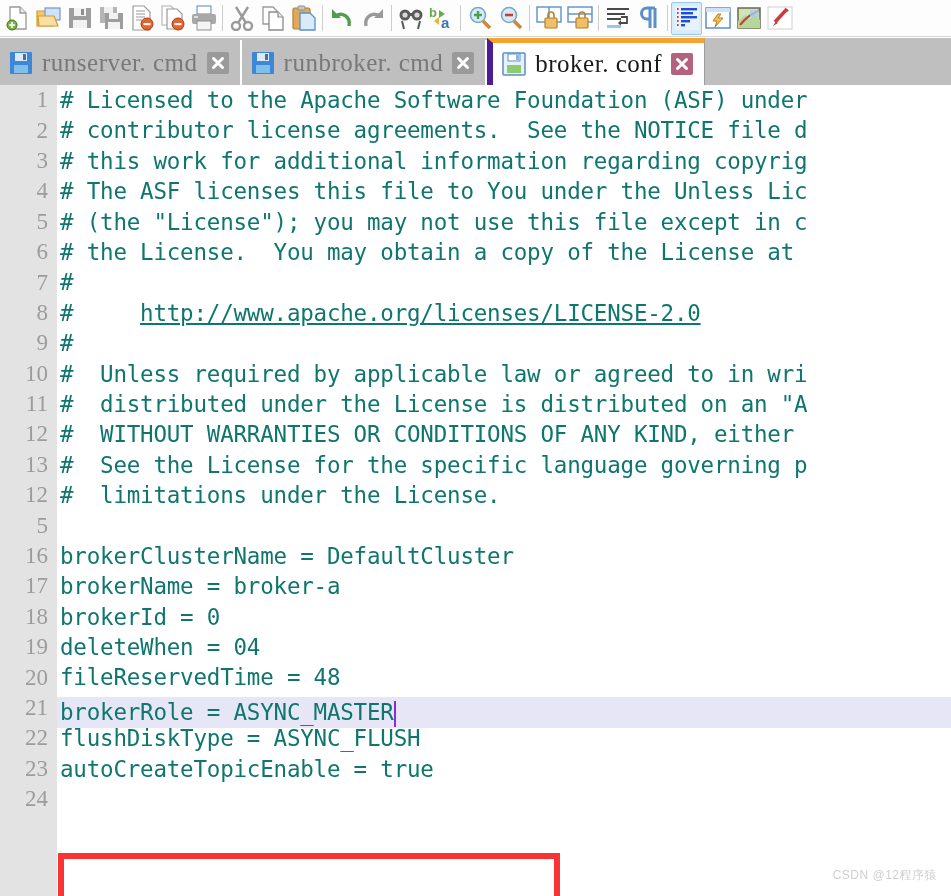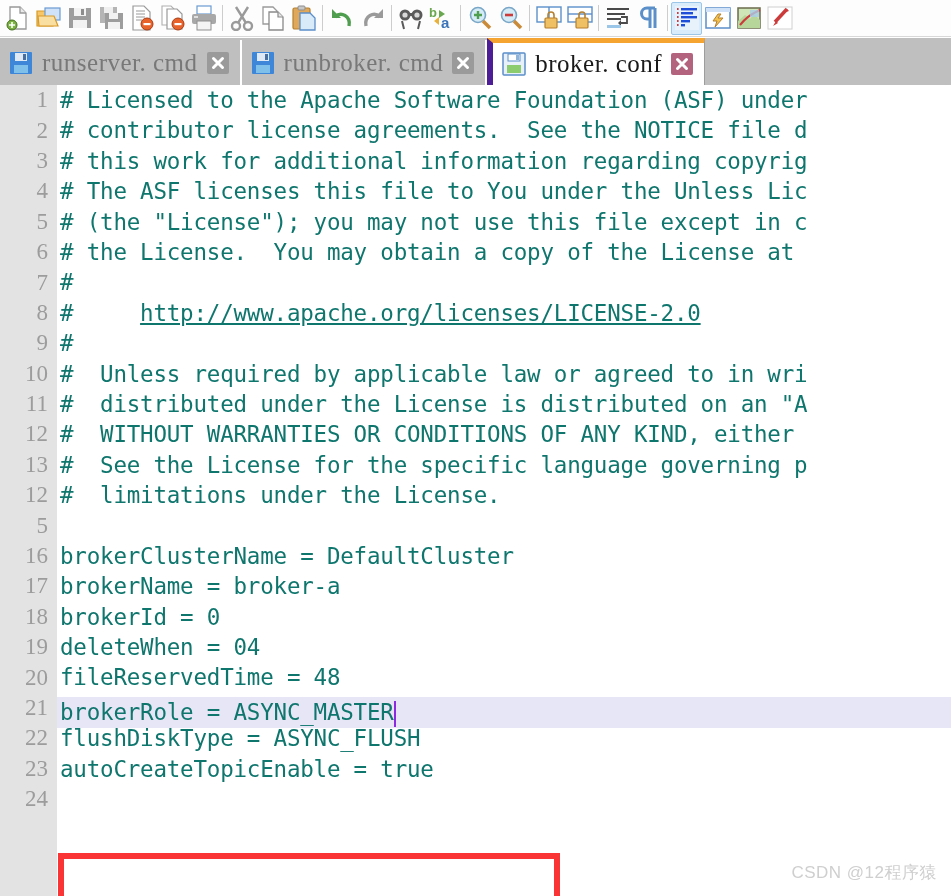--- a/index.html
+++ b/index.html
@@ -189,21 +189,21 @@
     z-index: 5;
     pointer-events: none;
   }
 
   
   .watermark {
     position: absolute;
     right: 14px;
     bottom: 12px;
     font-family: "Liberation Sans", sans-serif;
-    font-size: 17px;
+    font-size: 12px;
     color: #cfcfcf;
     letter-spacing: 0.5px;
     z-index: 6;
     margin-left: 27px;
   }
 </style>
 </head>
 <body>
 
 <div id="app">

